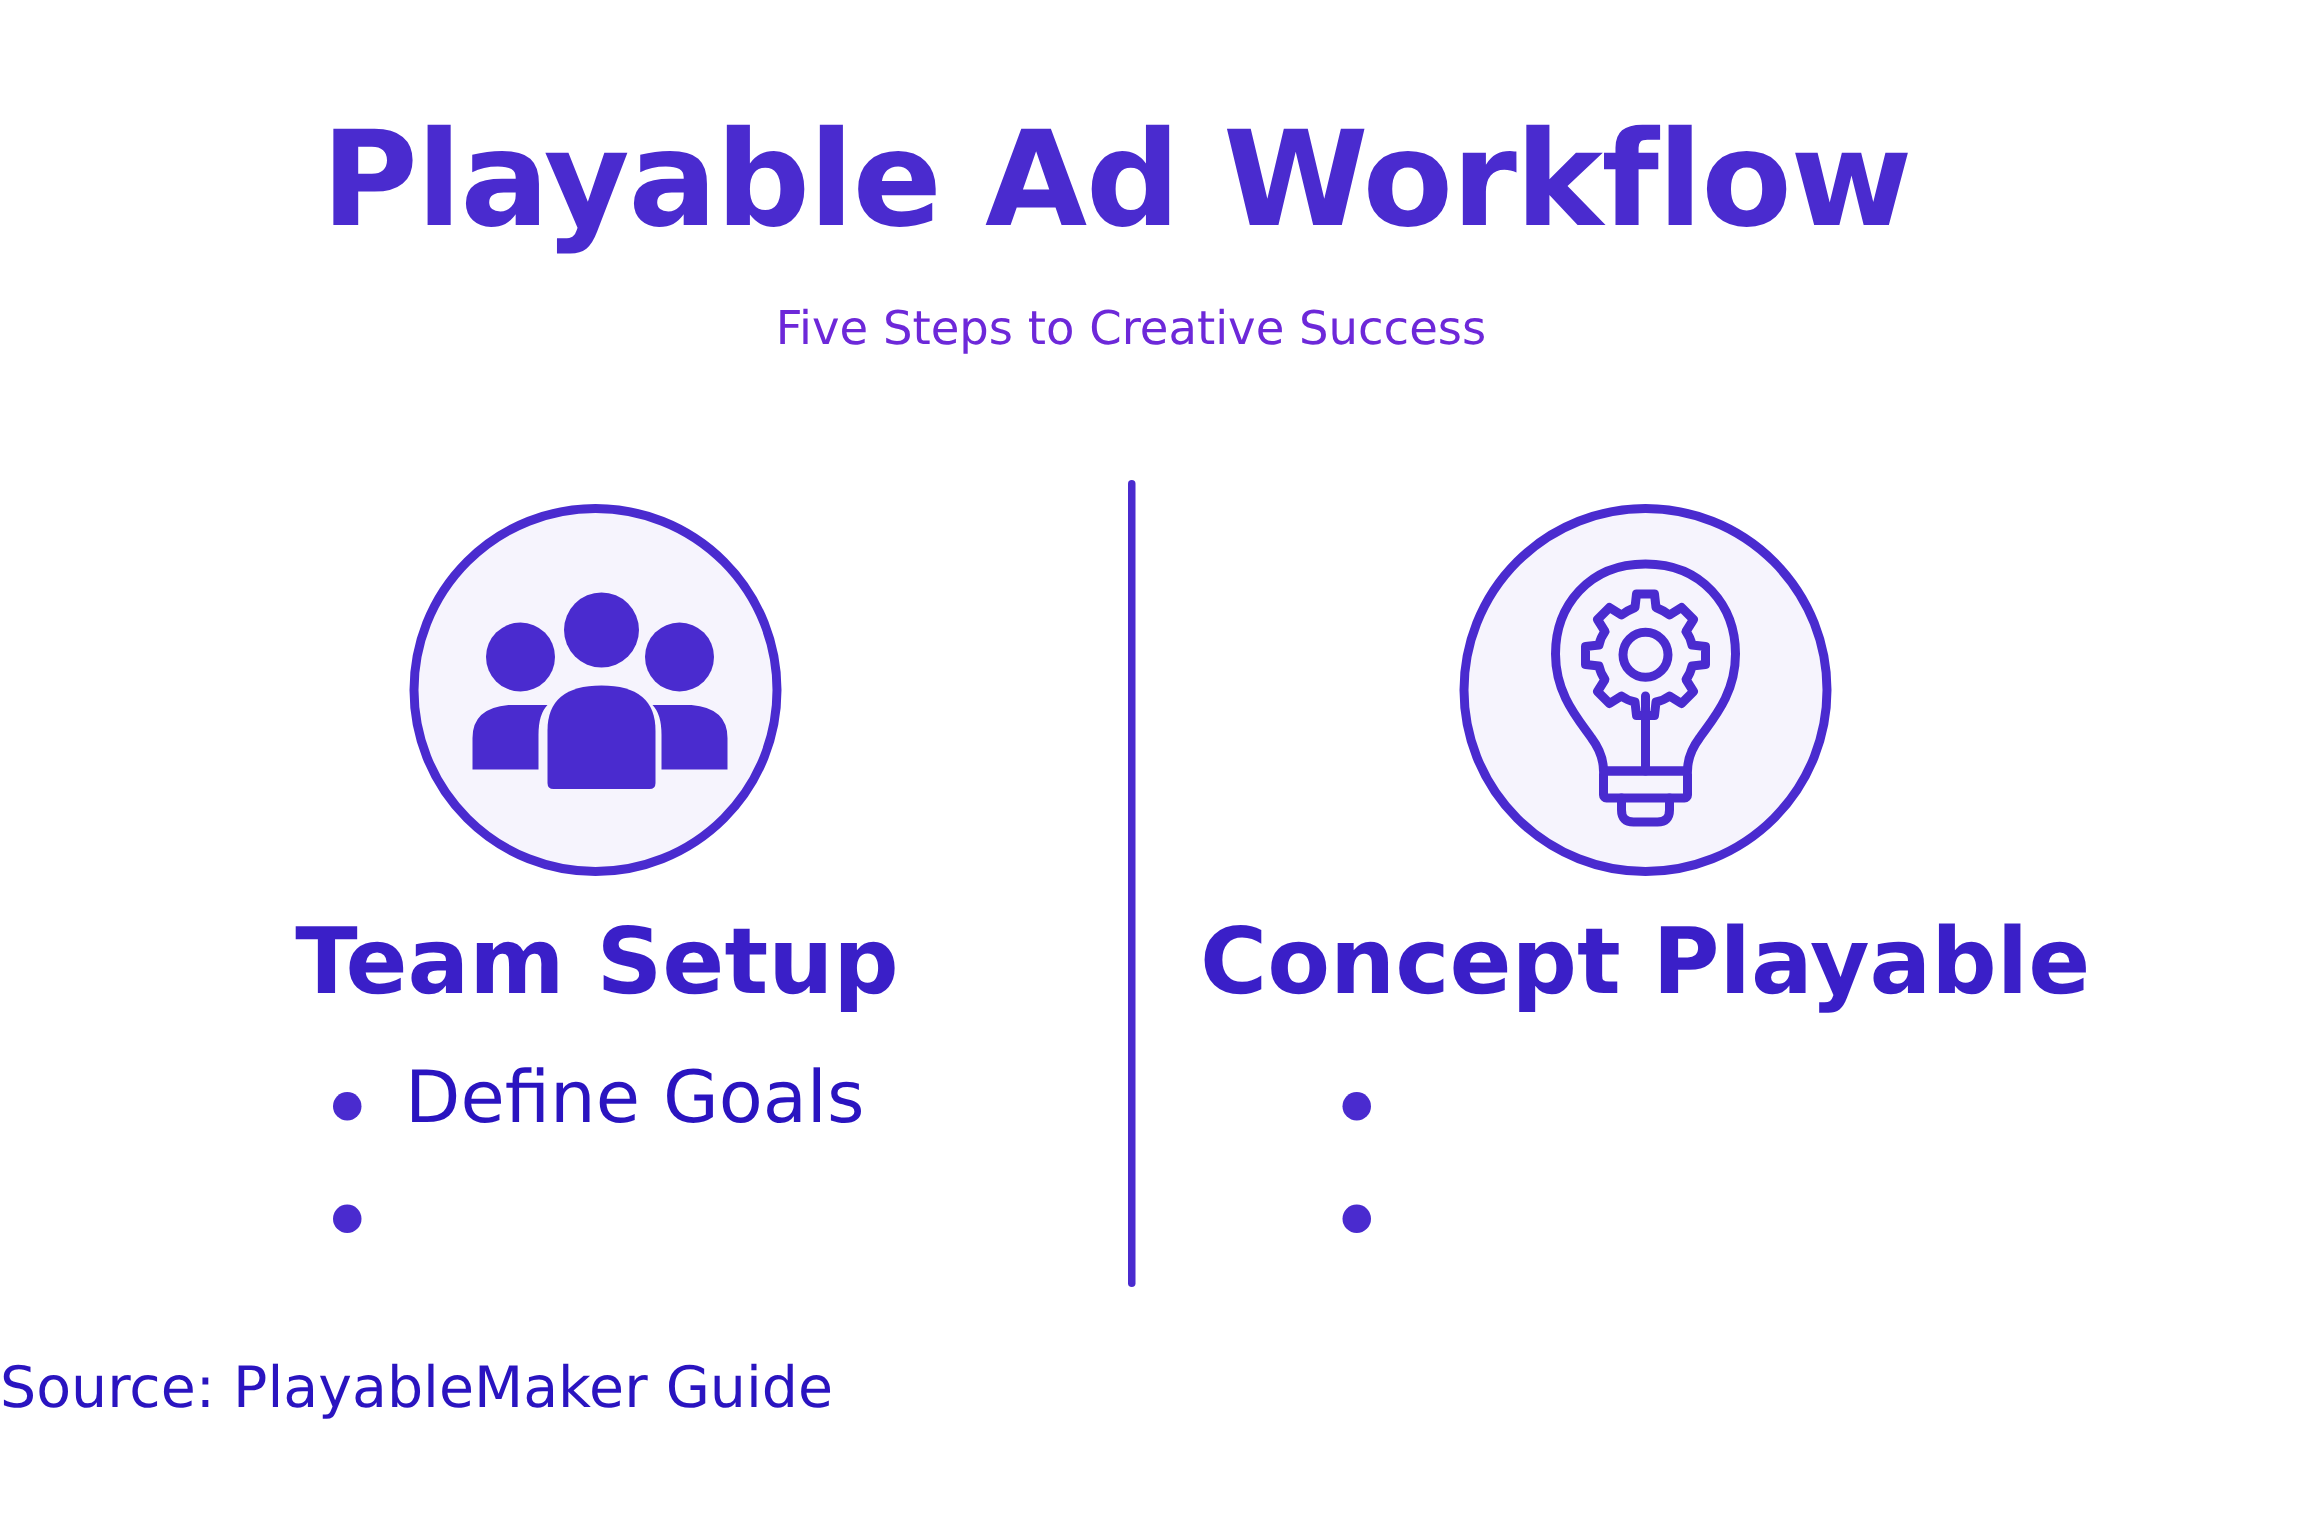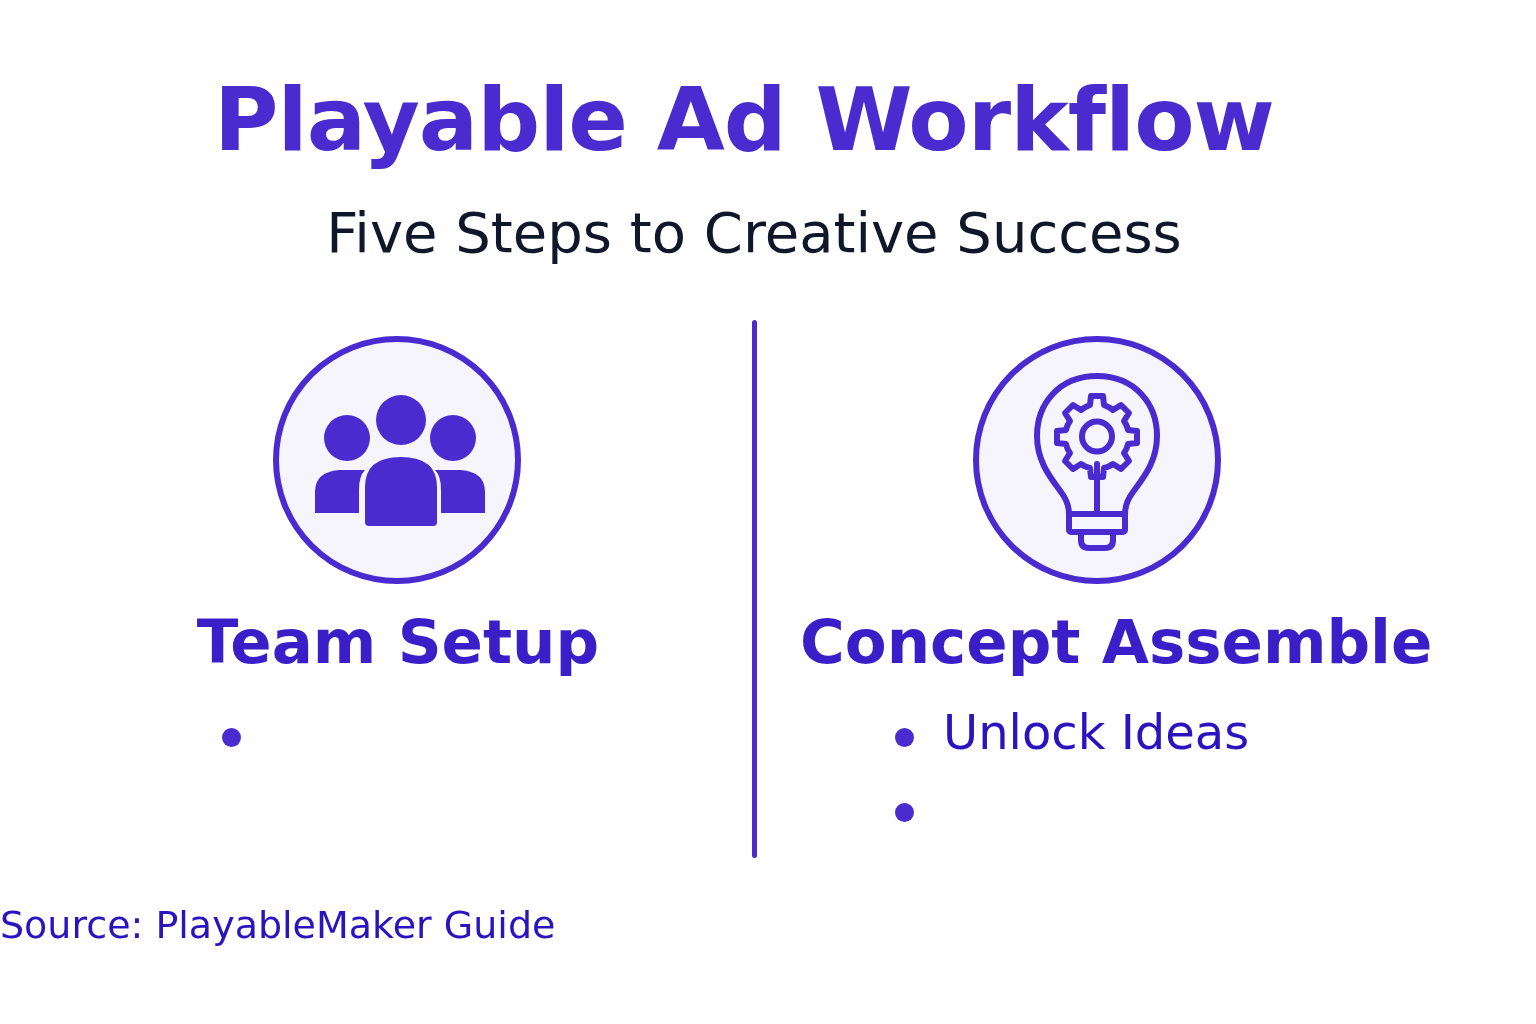--- a/index.html
+++ b/index.html
@@ -26,22 +26,22 @@
       letter-spacing: -1px;
       color: #4a2bcf;
       line-height: 1.1;
     }
     .subtitle {
       position: absolute;
       left: 0; width: 1508px;
       top: 202px;
       text-align: center;
       font-family: "DejaVu Sans", sans-serif;
-      font-size: 56px;
-      color: #0f172a;
+      font-size: 31px;
+      color: #6d28d9;
       line-height: 1.1;
     }
     .divider {
       position: absolute;
       left: 752px;
       top: 320px;
       width: 5px;
       height: 538px;
       background: #4a2bcf;
       border-radius: 3px;
@@ -134,20 +134,24 @@
       <path d="M86 180 L86 145 Q86 115 122 115 Q158 115 158 145 L158 180 Q158 184 154 184 L90 184 Q86 184 86 180 Z"></path>
     </g>
   </svg>
 </div>
 
 <div class="heading" id="heading-left">Team Setup</div>
 
 <ul class="bullets" id="bullets-left">
   <li>
     <span class="dot"></span>
+    <span>Define Goals</span>
+  </li>
+  <li>
+    <span class="dot"></span>
   </li>
 </ul>
 
 <div class="divider"></div>
 
 <div class="icon-circle" id="circle-right">
   <svg viewBox="0 0 236 236">
     <g fill="none" stroke="#4a2bcf" stroke-width="6" stroke-linejoin="round" stroke-linecap="round">
 
       <path d="M118 34
@@ -163,25 +167,24 @@
       <path d="M102 190 L102 198 Q102 206 110 206 L126 206 Q134 206 134 198 L134 190"></path>
 
       <line x1="118" y1="122" x2="118" y2="172"></line>
 
       <path d="M112 58 L124 58 L125 67 Q130 69 134 72 L142 67 L150 75 L145 83 Q148 87 149 92 L158 93 L158 105 L149 106 Q148 111 145 115 L150 123 L142 131 L134 126 Q130 129 125 130 L124 139 L112 139 L111 130 Q106 129 102 126 L94 131 L86 123 L91 115 Q88 111 87 106 L78 105 L78 93 L87 92 Q88 87 91 83 L86 75 L94 67 L102 72 Q106 69 111 67 Z" transform="translate(0,-4)"></path>
       <circle cx="118" cy="94.5" r="15"></circle>
     </g>
   </svg>
 </div>
 
-<div class="heading" id="heading-right">Concept Assemble</div>
+<div class="heading" id="heading-right">Concept Playable</div>
 
 <ul class="bullets" id="bullets-right">
   <li>
     <span class="dot"></span>
-    <span>Unlock Ideas</span>
   </li>
   <li>
     <span class="dot"></span>
   </li>
 </ul>
 
 <div class="source">Source: PlayableMaker Guide</div>
 
 </body></html>

